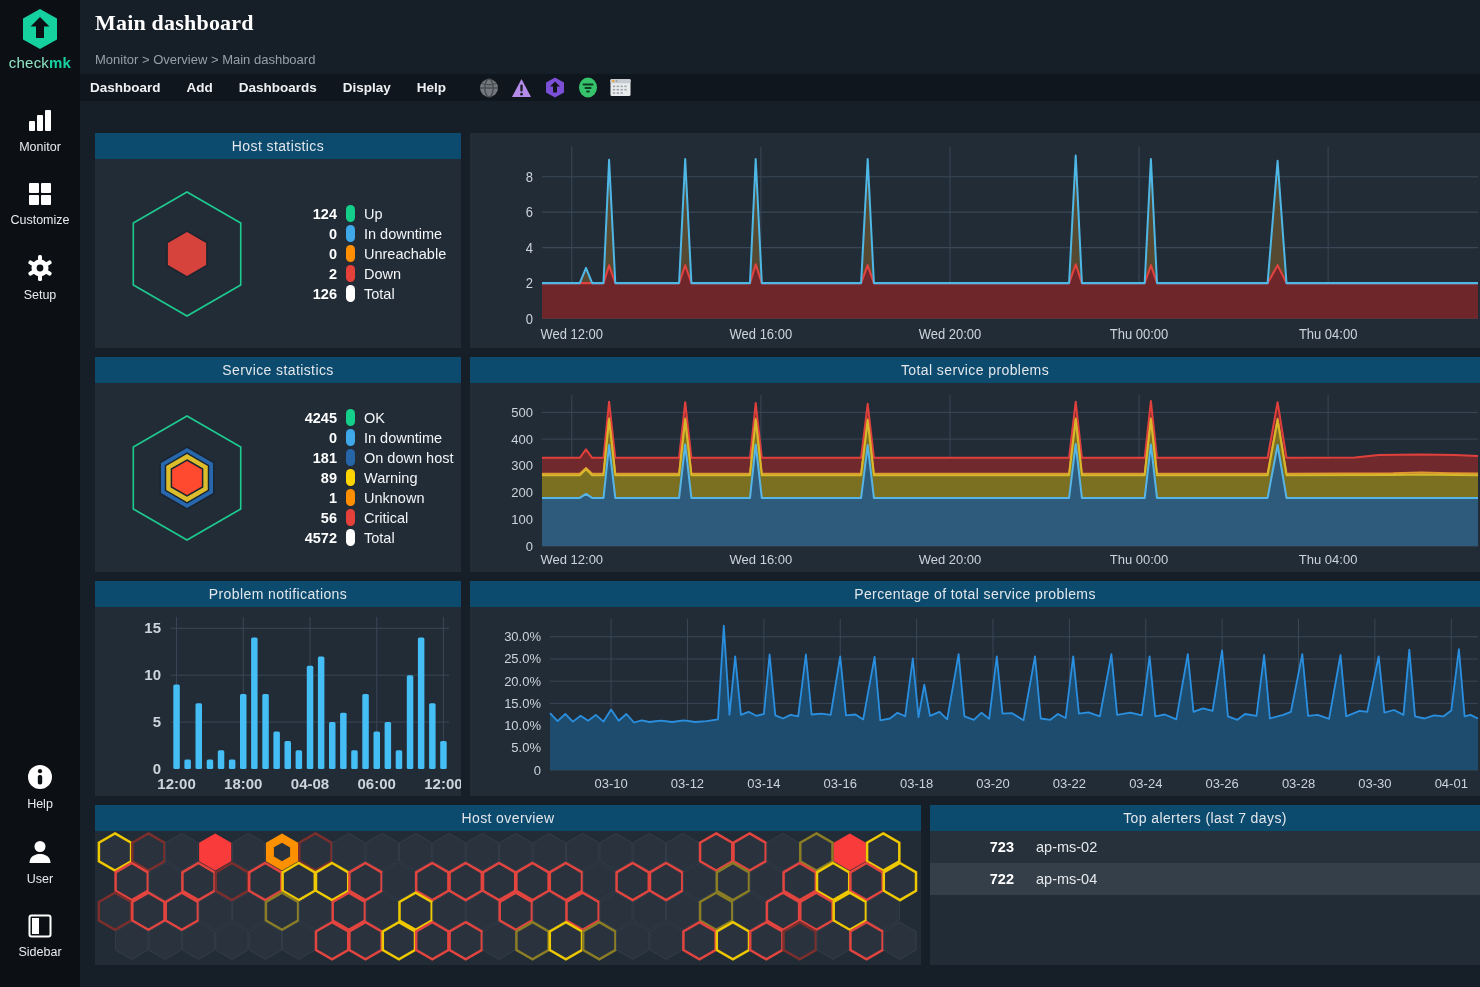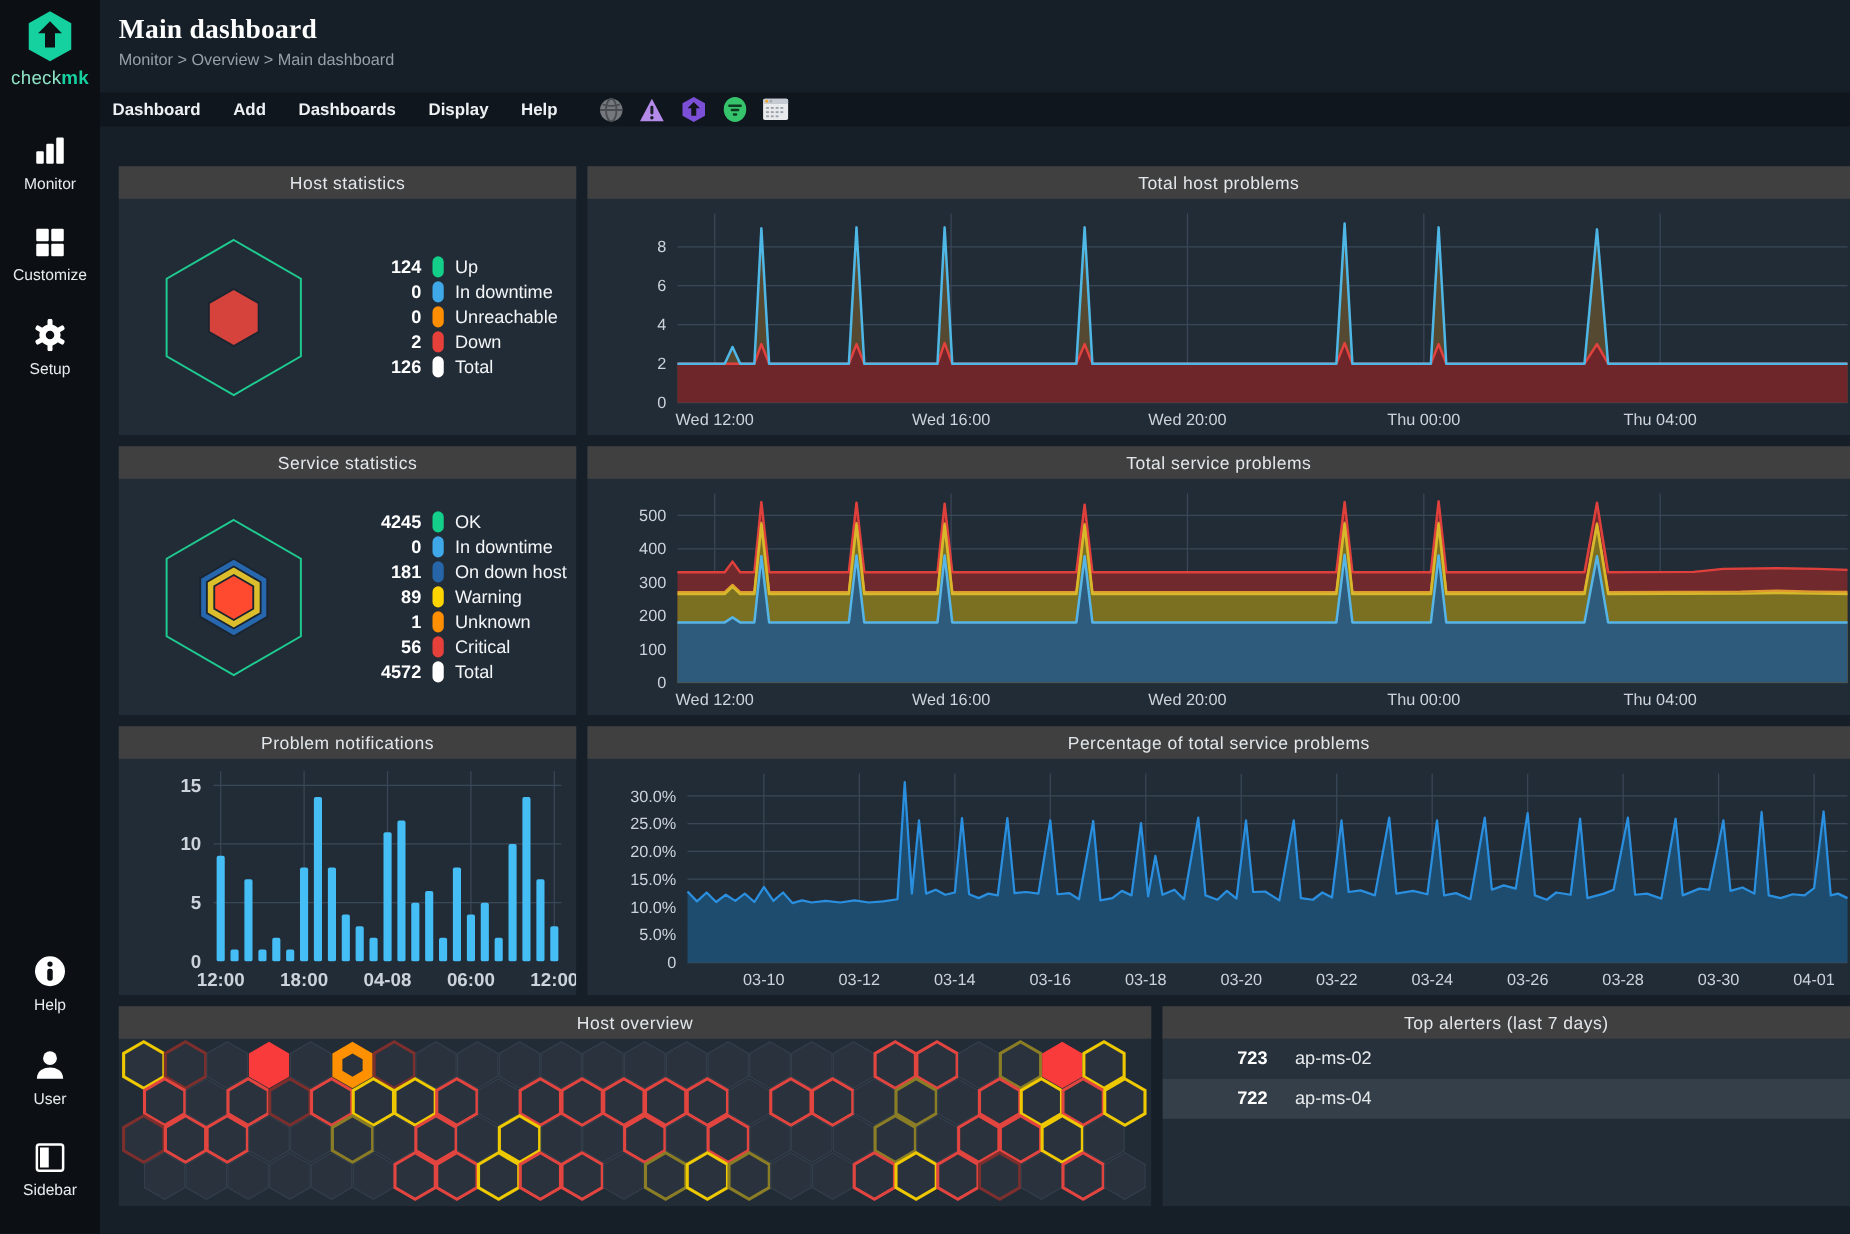--- a/index.html
+++ b/index.html
@@ -19,39 +19,39 @@
   .logo-text { font-size:15px; letter-spacing:0.2px;text-align:center; }
   .logo-text .check { color:#8fe5c6; }
   .logo-text .mk { color:#15d1a0; font-weight:bold; }
   .nav-item { display:flex; flex-direction:column; align-items:center; gap:7px; margin:14px 0; cursor:pointer; }
   .nav-item span.lbl { font-size:12.5px; color:#e8ebee; }
   .nav-spacer { flex:1; }
   
   .main { flex:1; min-width:0; display:flex; flex-direction:column; }
   .topbar { height:74px; padding:10px 0 0 15px; }
   .topbar h1 { font-size:22px; font-weight:bold; color:#ffffff; letter-spacing:0.2px;font-family:Liberation Serif, serif; }
-  .breadcrumb { font-size:13px; color:#96a0aa; margin-top:4px; }
+  .breadcrumb { font-size:13px; color:#96a0aa; margin-top:16px; }
   .menubar {
     height:27px; background:#10161d; display:flex; align-items:center;
     padding-left:10px; gap:26px;
   }
   .menubar .mitem { font-size:13.5px; font-weight:bold; color:#eef1f4; cursor:pointer; }
   .menubar .micons { display:flex; gap:12px; align-items:center; margin-left:6px; }
   .micon { width:21px; height:21px; display:flex; align-items:center; justify-content:center; cursor:pointer; }
   
   .content { flex:1; padding:32px 0 0 15px; }
   .row { display:flex; gap:9px; margin-bottom:9px; }
   .w-left { width:366px; flex:none; }
   .w-right { flex:1; min-width:0; }
   .row4 .w-left { width:826px; }
   .h215 { height:215px; }
   .h160 { height:160px; }
   .panel { background:#222c37; display:flex; flex-direction:column; height:100%; }
   .panel-title {
-    height:26px; flex:none; background:#404040; color:#e3e7eb;
+    height:26px; flex:none; background:#0c4a6e; color:#e3e7eb;
     font-size:14px; display:flex; align-items:center; justify-content:center;
     letter-spacing:0.4px;
   }
   .panel-body { flex:1; position:relative; min-height:0; overflow:hidden; }
   svg.chart { display:block; width:100%; height:100%; }
   
   .stats-body { display:flex; align-items:center; padding-left:16px; }
   .stat-hex { width:152px; height:168px; flex:none; }
   .legend { margin-left:26px; }
   .legend-row { display:flex; align-items:center; gap:9px; margin:3px 0; cursor:pointer; }
@@ -236,21 +236,20 @@
               </div>
               <div class="legend-row">
                 <span class="legend-num">126</span>
                 <span class="legend-pill" style="background: rgb(255, 255, 255);"></span>
                 <span class="legend-lbl">Total</span>
               </div>
             </div>
         </div>
       </div>
       <div class="w-right panel">
-        <div class="panel-title">Total host problems</div>
         <div class="panel-body">
           <svg class="chart" viewBox="0 0 1010 189" preserveAspectRatio="none">
               <line x1="72" y1="163" x2="1008" y2="163" stroke="#3a4757" stroke-width="1"></line>
               <line x1="72" y1="131.8659793814433" x2="1008" y2="131.8659793814433" stroke="#3a4757" stroke-width="1"></line>
               <line x1="72" y1="100.73195876288659" x2="1008" y2="100.73195876288659" stroke="#3a4757" stroke-width="1"></line>
               <line x1="72" y1="69.59793814432989" x2="1008" y2="69.59793814432989" stroke="#3a4757" stroke-width="1"></line>
               <line x1="72" y1="38.463917525773184" x2="1008" y2="38.463917525773184" stroke="#3a4757" stroke-width="1"></line>
               <line x1="101.78181818181818" y1="12" x2="101.78181818181818" y2="163" stroke="#3a4757" stroke-width="1"></line>
               <line x1="290.8727272727273" y1="12" x2="290.8727272727273" y2="163" stroke="#3a4757" stroke-width="1"></line>
               <line x1="479.9636363636364" y1="12" x2="479.9636363636364" y2="163" stroke="#3a4757" stroke-width="1"></line>

